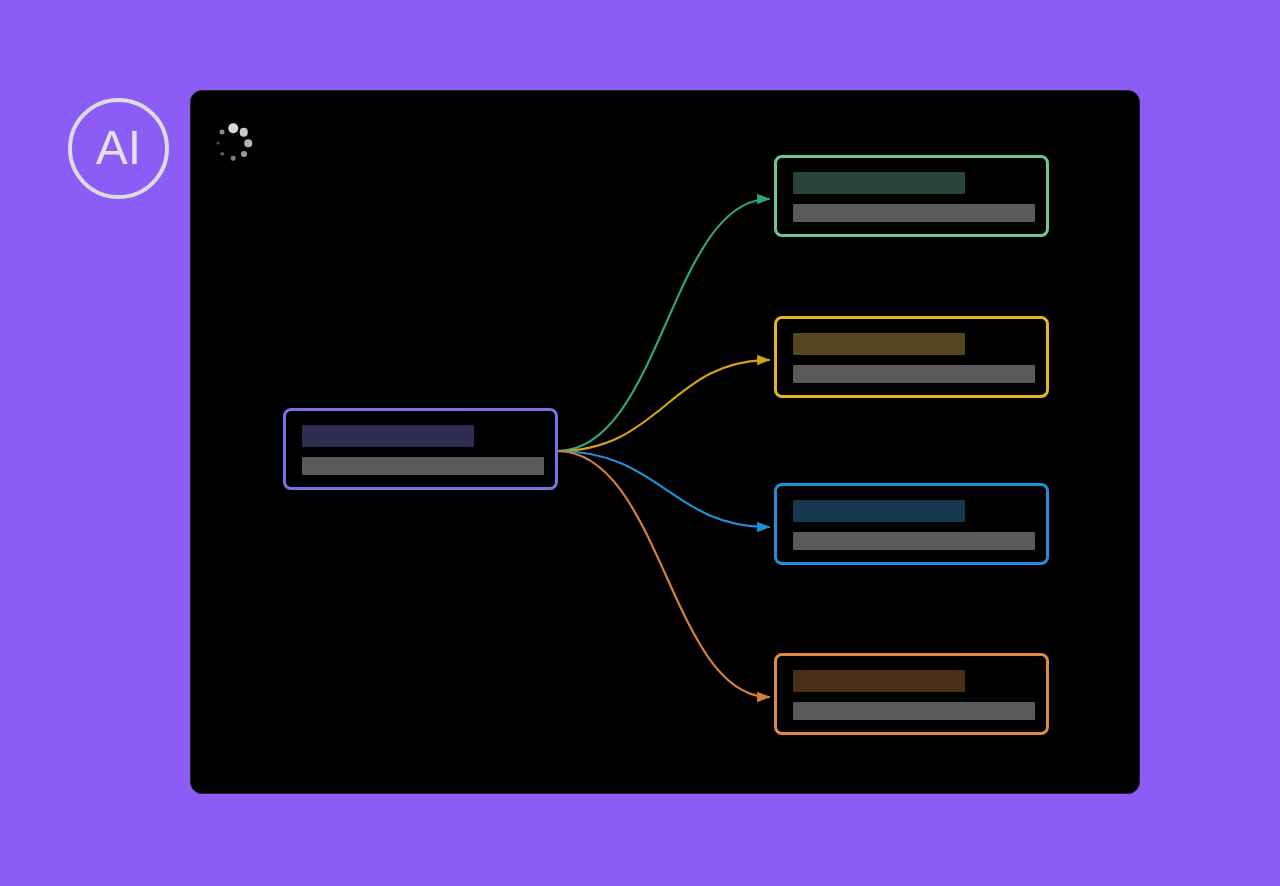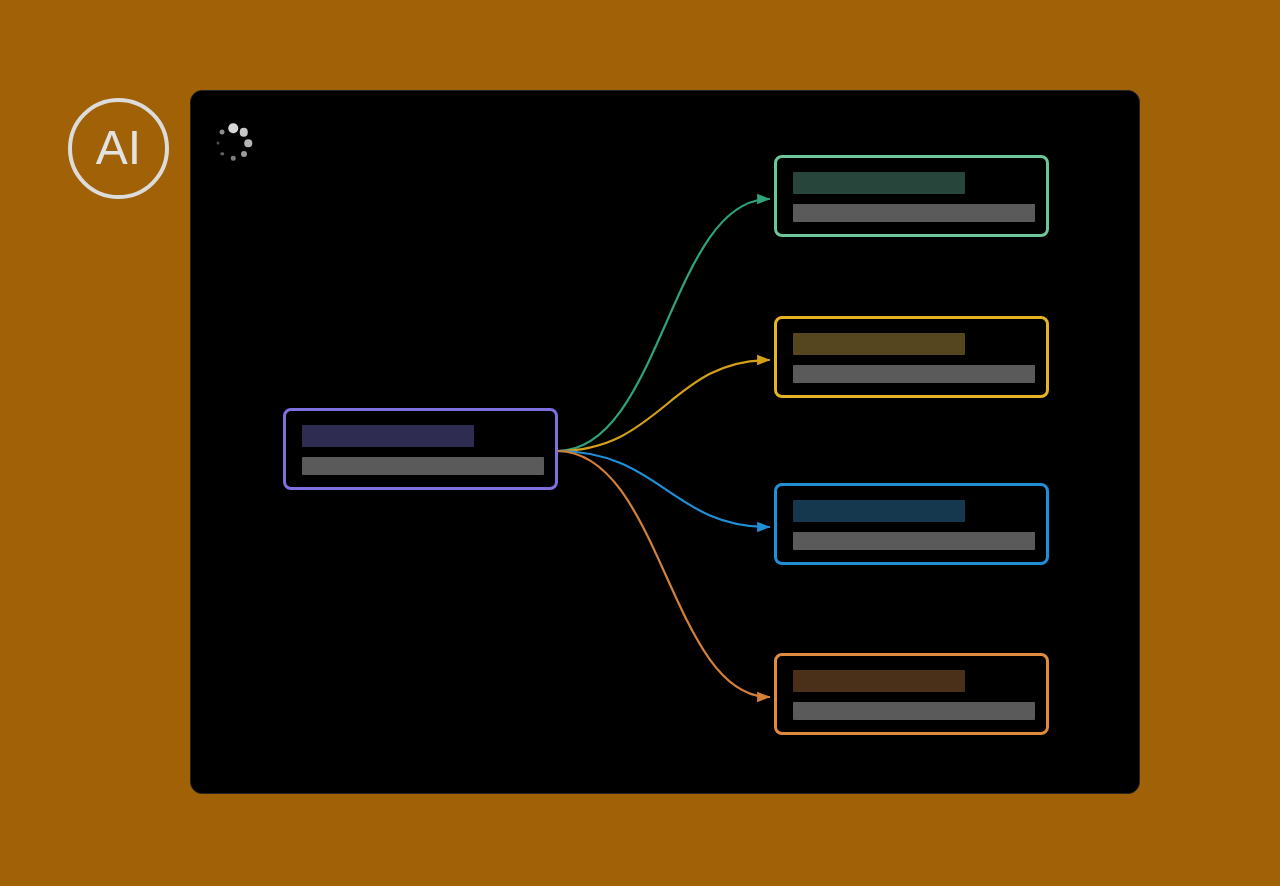--- a/index.html
+++ b/index.html
@@ -7,21 +7,21 @@
     width: 1280px;
     height: 886px;
     background: #000000;
     overflow: hidden;
     font-family: "Liberation Sans", sans-serif;
   }
   #stage {
     position: relative;
     width: 1280px;
     height: 886px;
-    background: #a16207;
+    background: #8b5cf6;
   }
 
   
   #ai-logo {
     position: absolute;
     left: 68px;
     top: 98px;
     width: 101px;
     height: 101px;
     border: 4px solid #dcdcdc;

